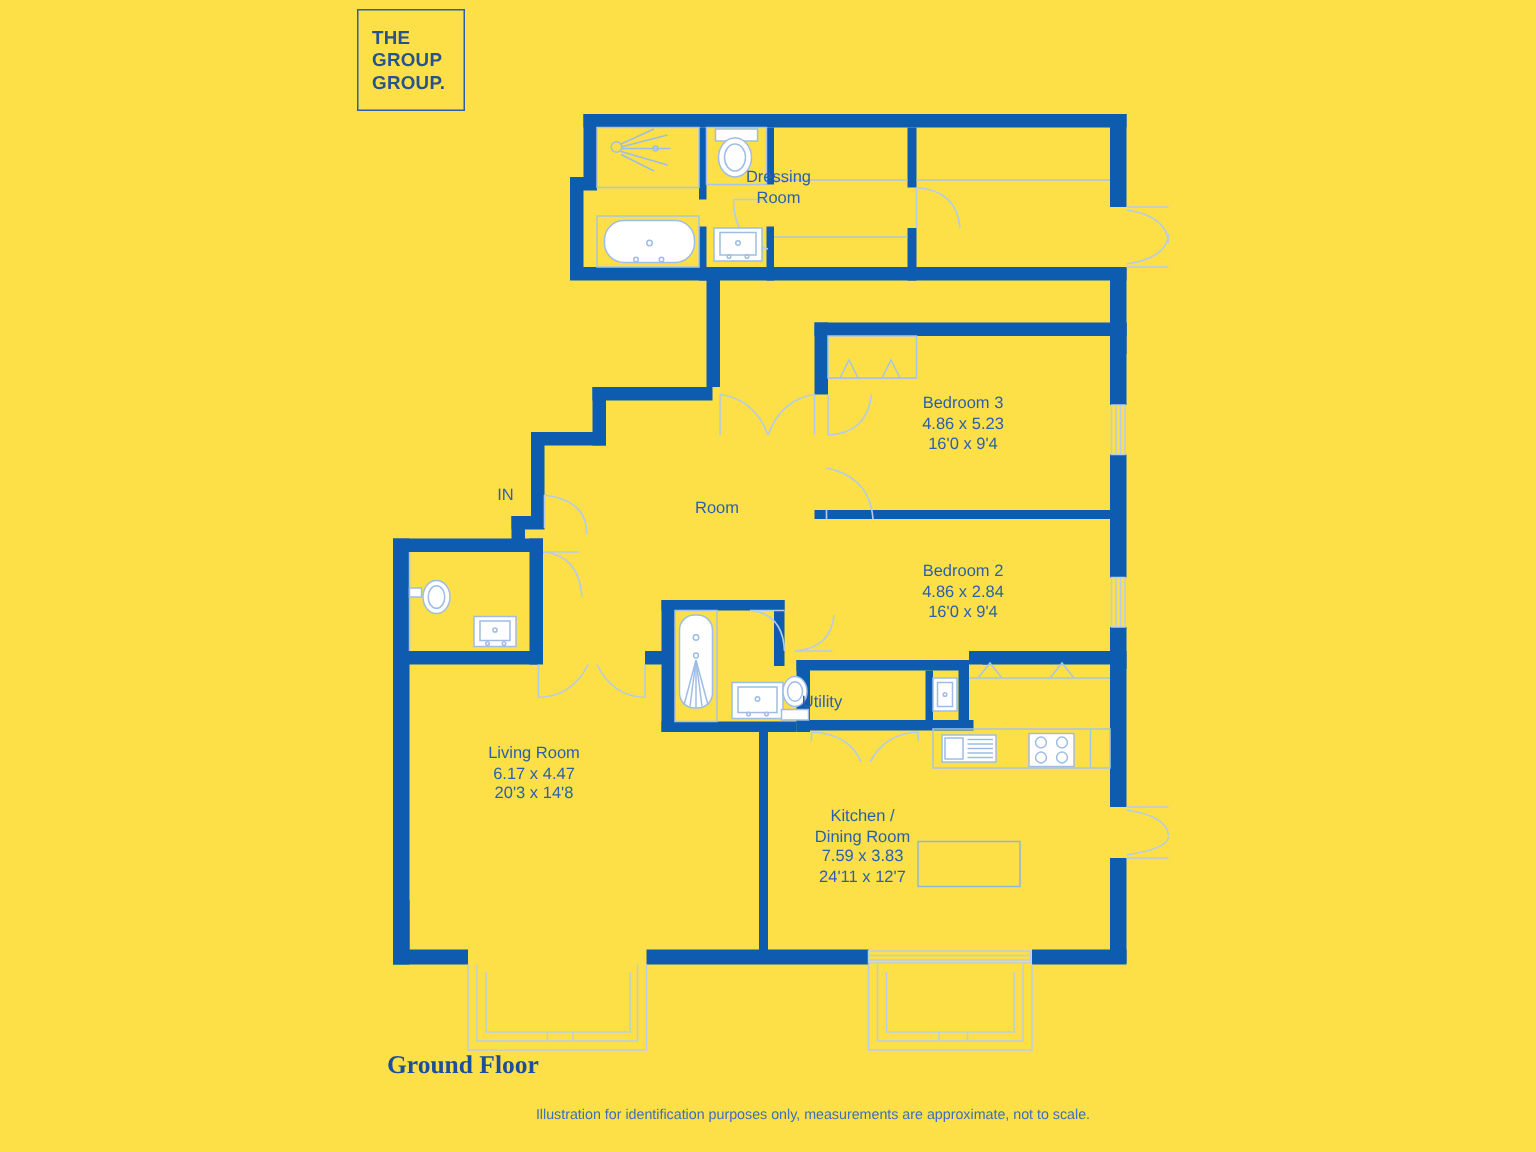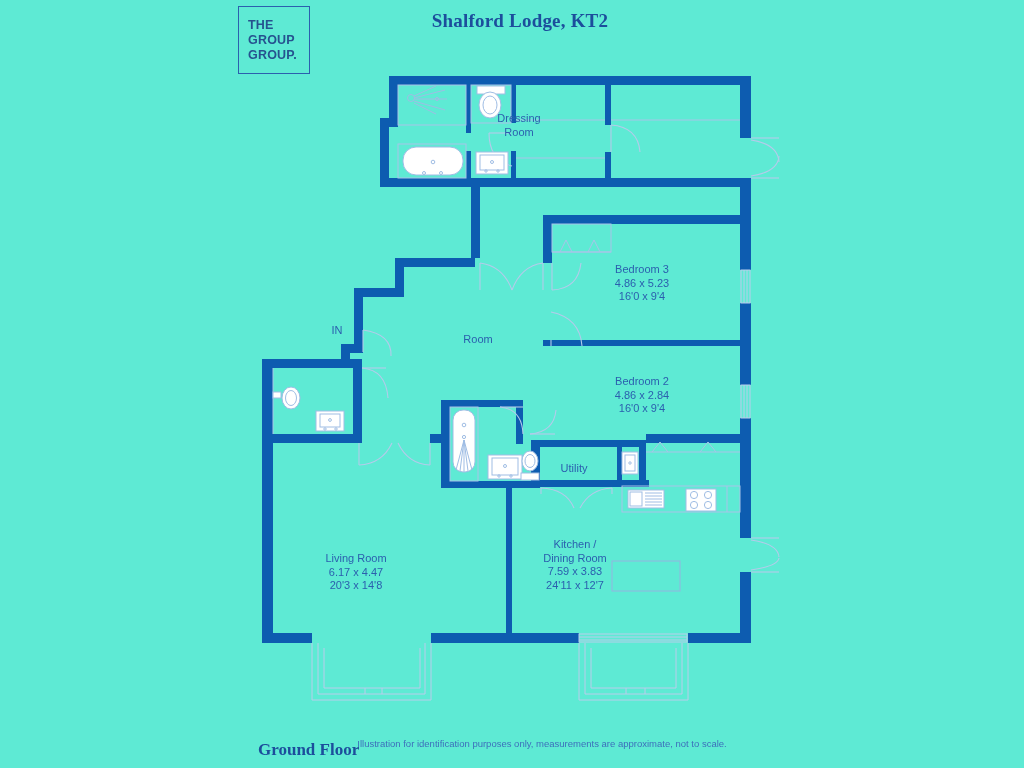--- a/index.html
+++ b/index.html
@@ -13,21 +13,21 @@
     height: 768px;
     font-family: "Liberation Sans", sans-serif;
     color: #2d5ca8;
     overflow: hidden;
     position: relative;
   }
   #page {
     position: relative;
     width: 1024px;
     height: 768px;
-    background: #5eead4;
+    background: #fde047;
   }
 
   
   .logo-box {
     position: absolute;
     left: 238px;
     top: 6px;
     width: 72px;
     height: 68px;
     border: 1.5px solid #2b5fae;
@@ -68,21 +68,20 @@
     color: #2b5fae;
   }
   .floor-label {
     position: absolute;
     left: 258px;
     top: 700px;
     font-family: "Liberation Serif", serif;
     font-weight: bold;
     font-size: 17px;
     color: #1c4e9c;
-    margin-top: 40px;
   }
   .disclaimer {
     position: absolute;
     left: 262px;
     top: 738px;
     width: 560px;
     text-align: center;
     font-size: 9.5px;
     color: #3d6fbb;
   }
@@ -110,21 +109,20 @@
 <body>
 
 <div id="page">
 
   <div class="logo-box">
     <span class="logo-line">THE</span>
     <span class="logo-line">GROUP</span>
     <span class="logo-line">GROUP.</span>
   </div>
 
-  <div class="plan-title">Shalford Lodge, KT2</div>
 
   <svg id="plan-svg" width="1024" height="768" viewBox="0 0 1024 768">
 
     <defs>
       <style>
         .wall  { fill: #0d5cb0; }
         .thin  { fill: none; stroke: #a8c4e8; stroke-width: 1; }
         .thin2 { fill: none; stroke: #93b4e0; stroke-width: 1; }
         .door  { fill: none; stroke: #b4cbea; stroke-width: 1.1; }
         .fix   { fill: none; stroke: #9fbde4; stroke-width: 1; }
@@ -443,38 +441,38 @@
     <span class="rdim">4.86 x 5.23</span>
     <span class="rdim">16'0 x 9'4</span>
   </div>
 
   <div class="room-label" style="left:592px; top:375px; width:100px;">
     <span class="rname">Bedroom 2</span>
     <span class="rdim">4.86 x 2.84</span>
     <span class="rdim">16'0 x 9'4</span>
   </div>
 
-  <div class="room-label" style="left:305px; top:552px; width:102px;">
+  <div class="room-label" style="left:305px; top:496px; width:102px;">
     <span class="rname">Living Room</span>
     <span class="rdim">6.17 x 4.47</span>
     <span class="rdim">20'3 x 14'8</span>
   </div>
 
   <div class="room-label" style="left:516px; top:538px; width:118px;">
     <span class="rname">Kitchen /</span>
     <span class="rname">Dining Room</span>
     <span class="rdim">7.59 x 3.83</span>
     <span class="rdim">24'11 x 12'7</span>
   </div>
 
   <div class="room-label" style="left:458px; top:333px; width:40px;">
     <span class="rname">Room</span>
   </div>
 
-  <div class="room-label" style="left:552px; top:462px; width:44px;">
+  <div class="room-label" style="left:526px; top:462px; width:44px;">
     <span class="rname">Utility</span>
   </div>
 
   <div class="room-label" style="left:325px; top:324px; width:24px;">
     <span class="rname">IN</span>
   </div>
 
   <div class="floor-label">Ground Floor</div>
   <div class="disclaimer">Illustration for identification purposes only, measurements are approximate, not to scale.</div>
 

